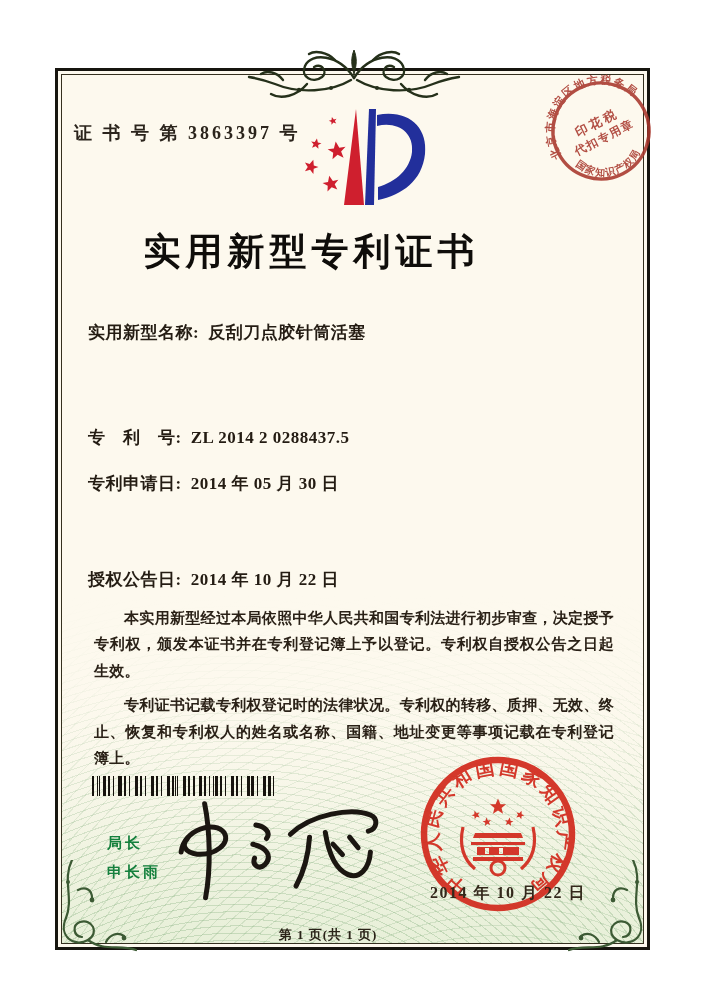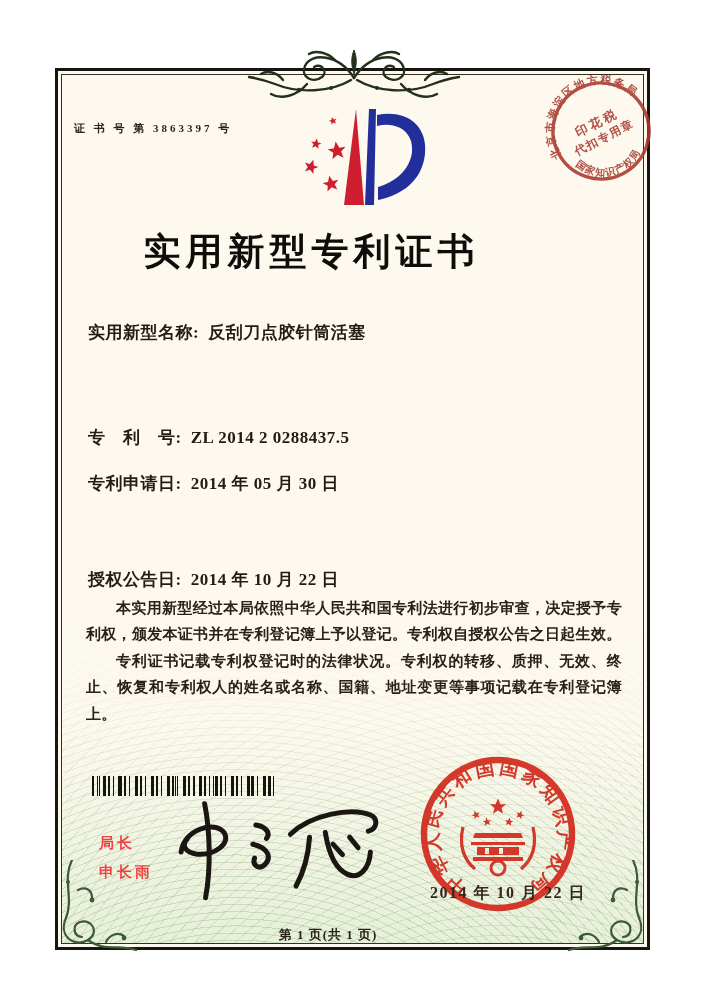--- a/index.html
+++ b/index.html
@@ -20,45 +20,45 @@
       repeating-radial-gradient(140% 95% at 30% 135%, rgba(120,168,115,0.00) 0 1px, rgba(120,168,115,0.30) 1px 2px, rgba(255,255,255,0) 2px 7px),
       repeating-radial-gradient(120% 90% at 75% 140%, rgba(120,168,115,0.00) 0 1px, rgba(120,168,115,0.22) 1px 2px, rgba(255,255,255,0) 2px 9px),
       linear-gradient(180deg, rgba(223,238,213,0) 70%, rgba(214,232,199,0.55) 100%);
   }
   .fade{
     position:absolute;inset:4px;
     background:linear-gradient(180deg,#fdf9ee 0%,#fdf9ee 60%,rgba(253,249,238,0.85) 70%,rgba(253,249,238,0.40) 80%,rgba(253,249,238,0.05) 90%,rgba(253,249,238,0) 100%);
   }
   
   .cert-number{
-    position:absolute;left:74px;top:121px;font-size:11px;font-weight:700;
+    position:absolute;left:74px;top:121px;font-size:18px;font-weight:700;
     letter-spacing:3px;color:#2b241c;
   }
   .title{
     position:absolute;left:55px;top:227px;width:508px;text-align:center;
     font-size:37px;font-weight:900;letter-spacing:5px;color:#0f0d0a;text-indent:5px;
   }
   .field{position:absolute;left:88px;font-size:17px;font-weight:700;color:#241c13;letter-spacing:0.5px;white-space:nowrap;}
   .field .val{margin-left:9px;text-align:center;}
   .f0{top:321px}.f1{top:377px}.f2{top:426px}.f3{top:472px}.f4{top:521px}.f5{top:568px}
   .body-text{
     position:absolute;left:86px;top:597px;width:536px;
     font-size:15px;font-weight:700;line-height:1.76;color:#2a2117;
     text-align:justify;letter-spacing:0.3px;
   }
-  .body-text p{margin:0;text-indent:2em;font-family:Liberation Mono, monospace;}
+  .body-text p{margin:8px;text-indent:2em;}
   
   .barcode{
     position:absolute;left:92px;top:776px;width:186px;height:20px;
     background:
       repeating-linear-gradient(90deg,#17130e 0 2px,transparent 2px 5px,#17130e 5px 6px,transparent 6px 11px,#17130e 11px 14px,transparent 14px 16px),
       repeating-linear-gradient(90deg,transparent 0 7px,#17130e 7px 8px,transparent 8px 19px);
   }
   
-  .signer{position:absolute;left:99px;top:829px;font-size:15px;font-weight:700;color:#ef4444;letter-spacing:3px;line-height:1.9;}
+  .signer{position:absolute;left:107px;top:829px;font-size:15px;font-weight:700;color:#15803d;letter-spacing:3px;line-height:1.9;}
   .signature{position:absolute;left:163px;top:793px;}
   
   .seal{position:absolute;left:419px;top:755px;}
   .seal-date{
     position:absolute;left:430px;top:883px;font-size:16px;font-weight:700;
     color:#33281b;letter-spacing:1.5px;white-space:nowrap;
   }
   .footer{
     position:absolute;left:48px;top:926px;width:560px;text-align:center;
     font-size:13px;font-weight:700;color:#2a2318;letter-spacing:1px;

